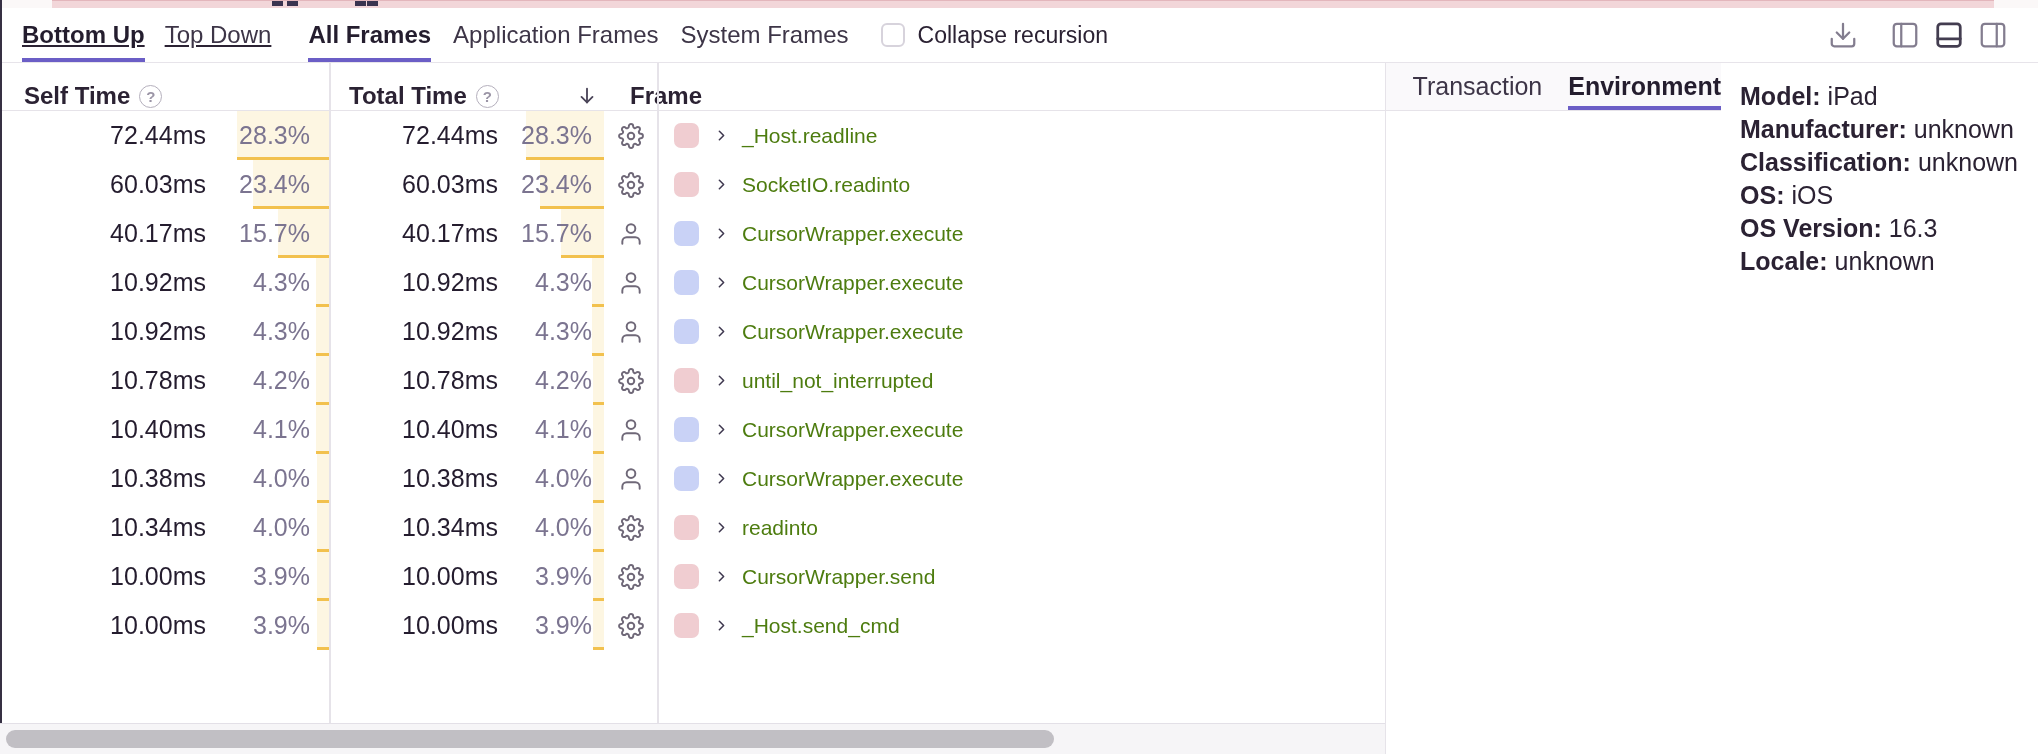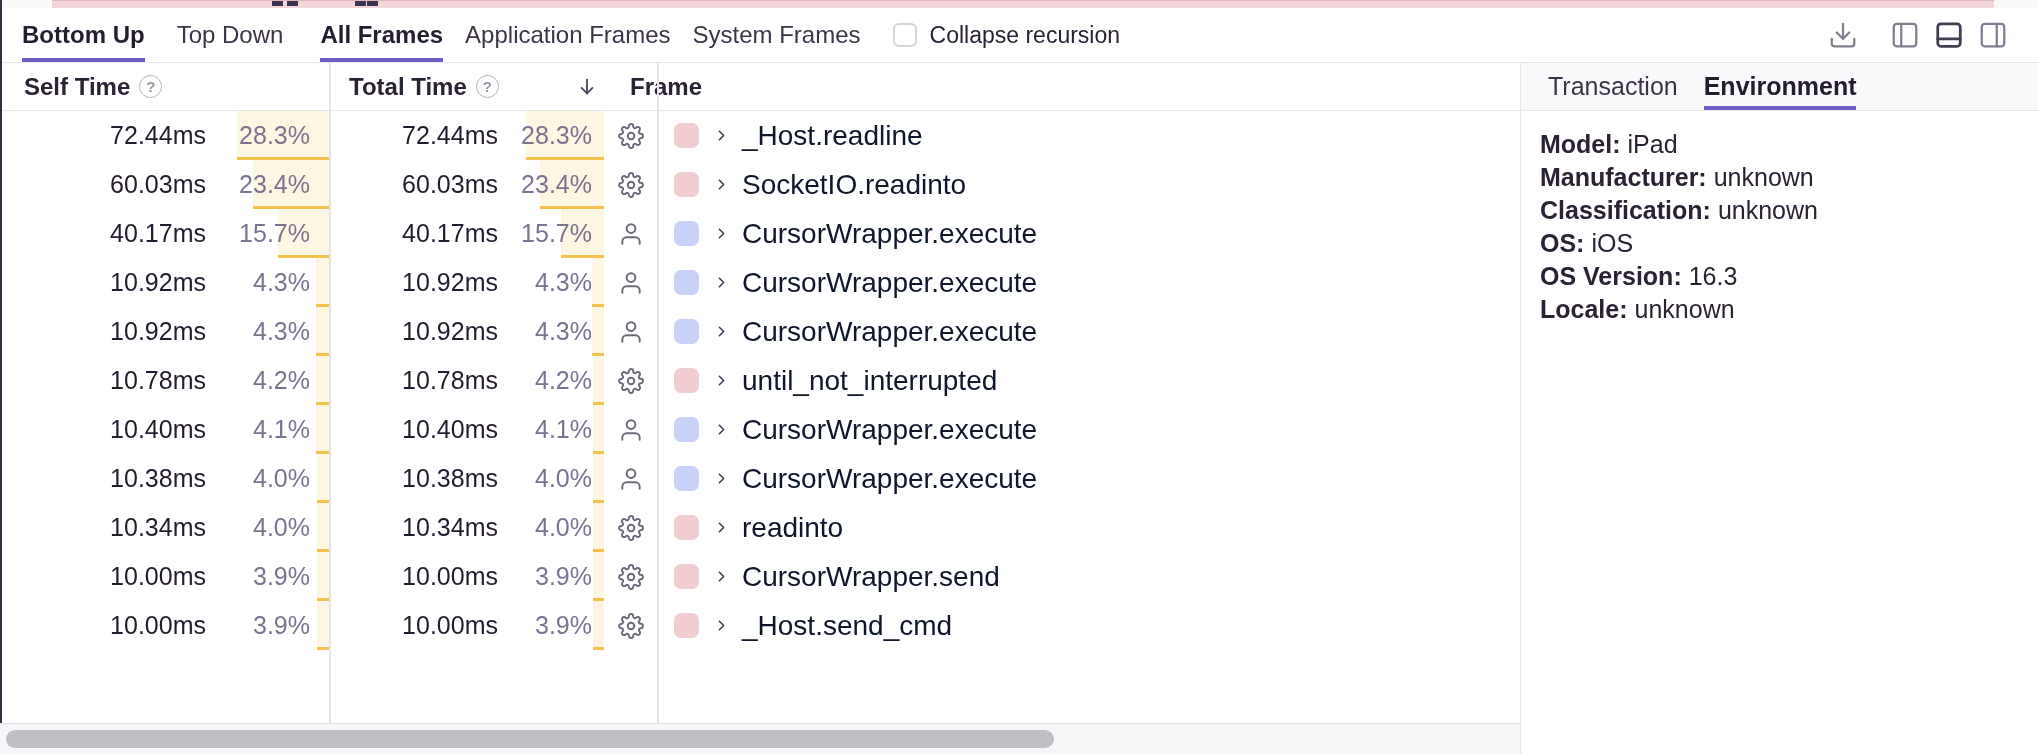--- a/index.html
+++ b/index.html
@@ -15,42 +15,42 @@
   .minimap { position:relative; height:8px; background:#fbf8f8; }
   .minimap-band { position:absolute; left:52px; right:44px; top:0; bottom:0; background:#f2d6d9; border-top:1px solid #e3b6bc; }
   .minimap-mark { position:absolute; top:1px; width:11px; height:5px; background:#3a3450; }
 
   
   .left-edge { position:absolute; left:0; top:0; width:2px; height:723px; background:#363043; z-index:20; }
 
   
   .toolbar { height:55px; border-bottom:1px solid #e7e4ea; display:flex; align-items:stretch; padding-left:22px; }
   .tab-group { display:flex; align-items:stretch; }
-  .tab-group.view { gap:32px; margin-right:37px; }
+  .tab-group.view { gap:20px; margin-right:37px;text-decoration:underline; }
   .tab-group.frames { gap:22px; }
   .tab { position:relative; display:flex; align-items:center; font-size:24px; color:#3d3547; white-space:nowrap; cursor:pointer; }
   .tab.active { font-weight:700; color:#241d2e; }
   .tab.active::after { content:""; position:absolute; left:0; right:0; bottom:0; height:4px; background:#6b5ec6; }
   .collapse-group { display:flex; align-items:center; gap:13px; margin-left:32px; }
   .checkbox { width:24px; height:24px; border:2px solid #d7d3dc; border-radius:6px; background:#fff; cursor:pointer; }
   .collapse-label { font-size:23px; color:#2b2233; }
   .toolbar-right { margin-left:auto; display:flex; align-items:center; gap:14px; padding-right:30px; }
   .tool-icon { color:#837d8f; cursor:pointer; }
   .tool-icon.download { margin-right:18px; }
   .tool-icon.active { color:#433d50; }
   .tool-icon svg { width:30px; height:30px; }
   .tool-icon.active svg { stroke-width:2.2; }
 
   
   .main { display:flex; height:691px; }
   .table-area { position:relative; width:1521px; border-right:1.5px solid #e6e3e9; display:flex; flex-direction:column; }
   .vline { position:absolute; top:0; bottom:31px; width:1.5px; background:#e6e3e9; z-index:5; }
   .vline.v1 { left:329px; } .vline.v2 { left:657px; }
 
-  .table-header { height:48px; border-bottom:1.5px solid #e6e3e9; display:flex; align-items:center; font-weight:700; font-size:24px; color:#2b2233; flex:none; }
+  .table-header { height:48px; border-bottom:1.5px solid #e6e3e9; display:flex; align-items:flex-end; font-weight:700; font-size:24px; color:#2b2233; flex:none; }
   .h-self { width:330px; padding-left:24px; display:flex; align-items:center; gap:9px; }
   .h-total { width:284px; padding-left:19px; display:flex; align-items:center; gap:9px; }
   .h-frame { flex:1; padding-left:16px; }
   .help-badge { width:23px; height:23px; border:1.5px solid #b5b0bd; border-radius:50%; color:#9b95a6; font-size:15px; font-weight:700; display:flex; align-items:center; justify-content:center; cursor:pointer; }
   .sort-icon { margin-left:auto; margin-right:16px; color:#4a4458; cursor:pointer; }
   .sort-icon svg { width:22px; height:22px; stroke-width:2; }
 
   .table-body { flex:1; position:relative; overflow:hidden; background:#fff; }
   .row { height:49px; display:flex; align-items:stretch; cursor:pointer; }
   .cell-self { width:330px; position:relative; display:flex; align-items:center; }
@@ -63,27 +63,27 @@
   .cell-self .pval { padding-right:20px; }
   .cell-total .pval { padding-right:12px; }
   .cell-icon { width:54px; display:flex; align-items:center; justify-content:center; color:#6f6878; cursor:pointer; }
   .cell-icon svg { width:26px; height:26px; }
   .cell-frame { flex:1; display:flex; align-items:center; padding-left:16px; }
   .chip { width:25px; height:25px; border-radius:7px; margin-right:14px; flex:none; }
   .chip.system { background:#f0cdd1; }
   .chip.application { background:#c9d2f6; }
   .chev { color:#3f3950; margin-right:12px; display:flex; cursor:pointer; }
   .chev svg { width:17px; height:17px; stroke-width:2.2; }
-  .fname { font-size:28px; color:#0f172a; white-space:nowrap; }
+  .fname { font-size:21px; color:#4d7c0f; white-space:nowrap; }
 
   .hscroll { height:31px; flex:none; border-top:1px solid #e3e0e7; background:#f6f5f7; position:relative; }
   .hscroll .thumb { position:absolute; left:6px; top:6px; width:1048px; height:18px; border-radius:9px; background:#c1bfc4; cursor:grab; }
 
   
-  .side-panel { flex:1; display:flex; flex-direction:column; background:#fff; }
+  .side-panel { flex:1; display:flex; flex-direction:row; background:#fff; }
   .panel-tabs { height:48px; flex:none; background:#faf9fb; border-bottom:1.5px solid #e6e3e9; display:flex; align-items:stretch; gap:26px; padding-left:27px; }
   .ptab { position:relative; display:flex; align-items:center; font-size:25px; color:#3d3547; cursor:pointer; }
   .ptab.active { font-weight:700; color:#241d2e; }
   .ptab.active::after { content:""; position:absolute; left:0; right:0; bottom:0; height:4px; background:#6b5ec6; }
   .panel-content { padding:17px 20px 0 19px; }
   .env-row { line-height:33px; font-size:25px; }
   .env-label { font-weight:700; color:#2b2233; }
   .env-value { color:#2b2233; margin-left:7px; }
 </style>
 </head>

